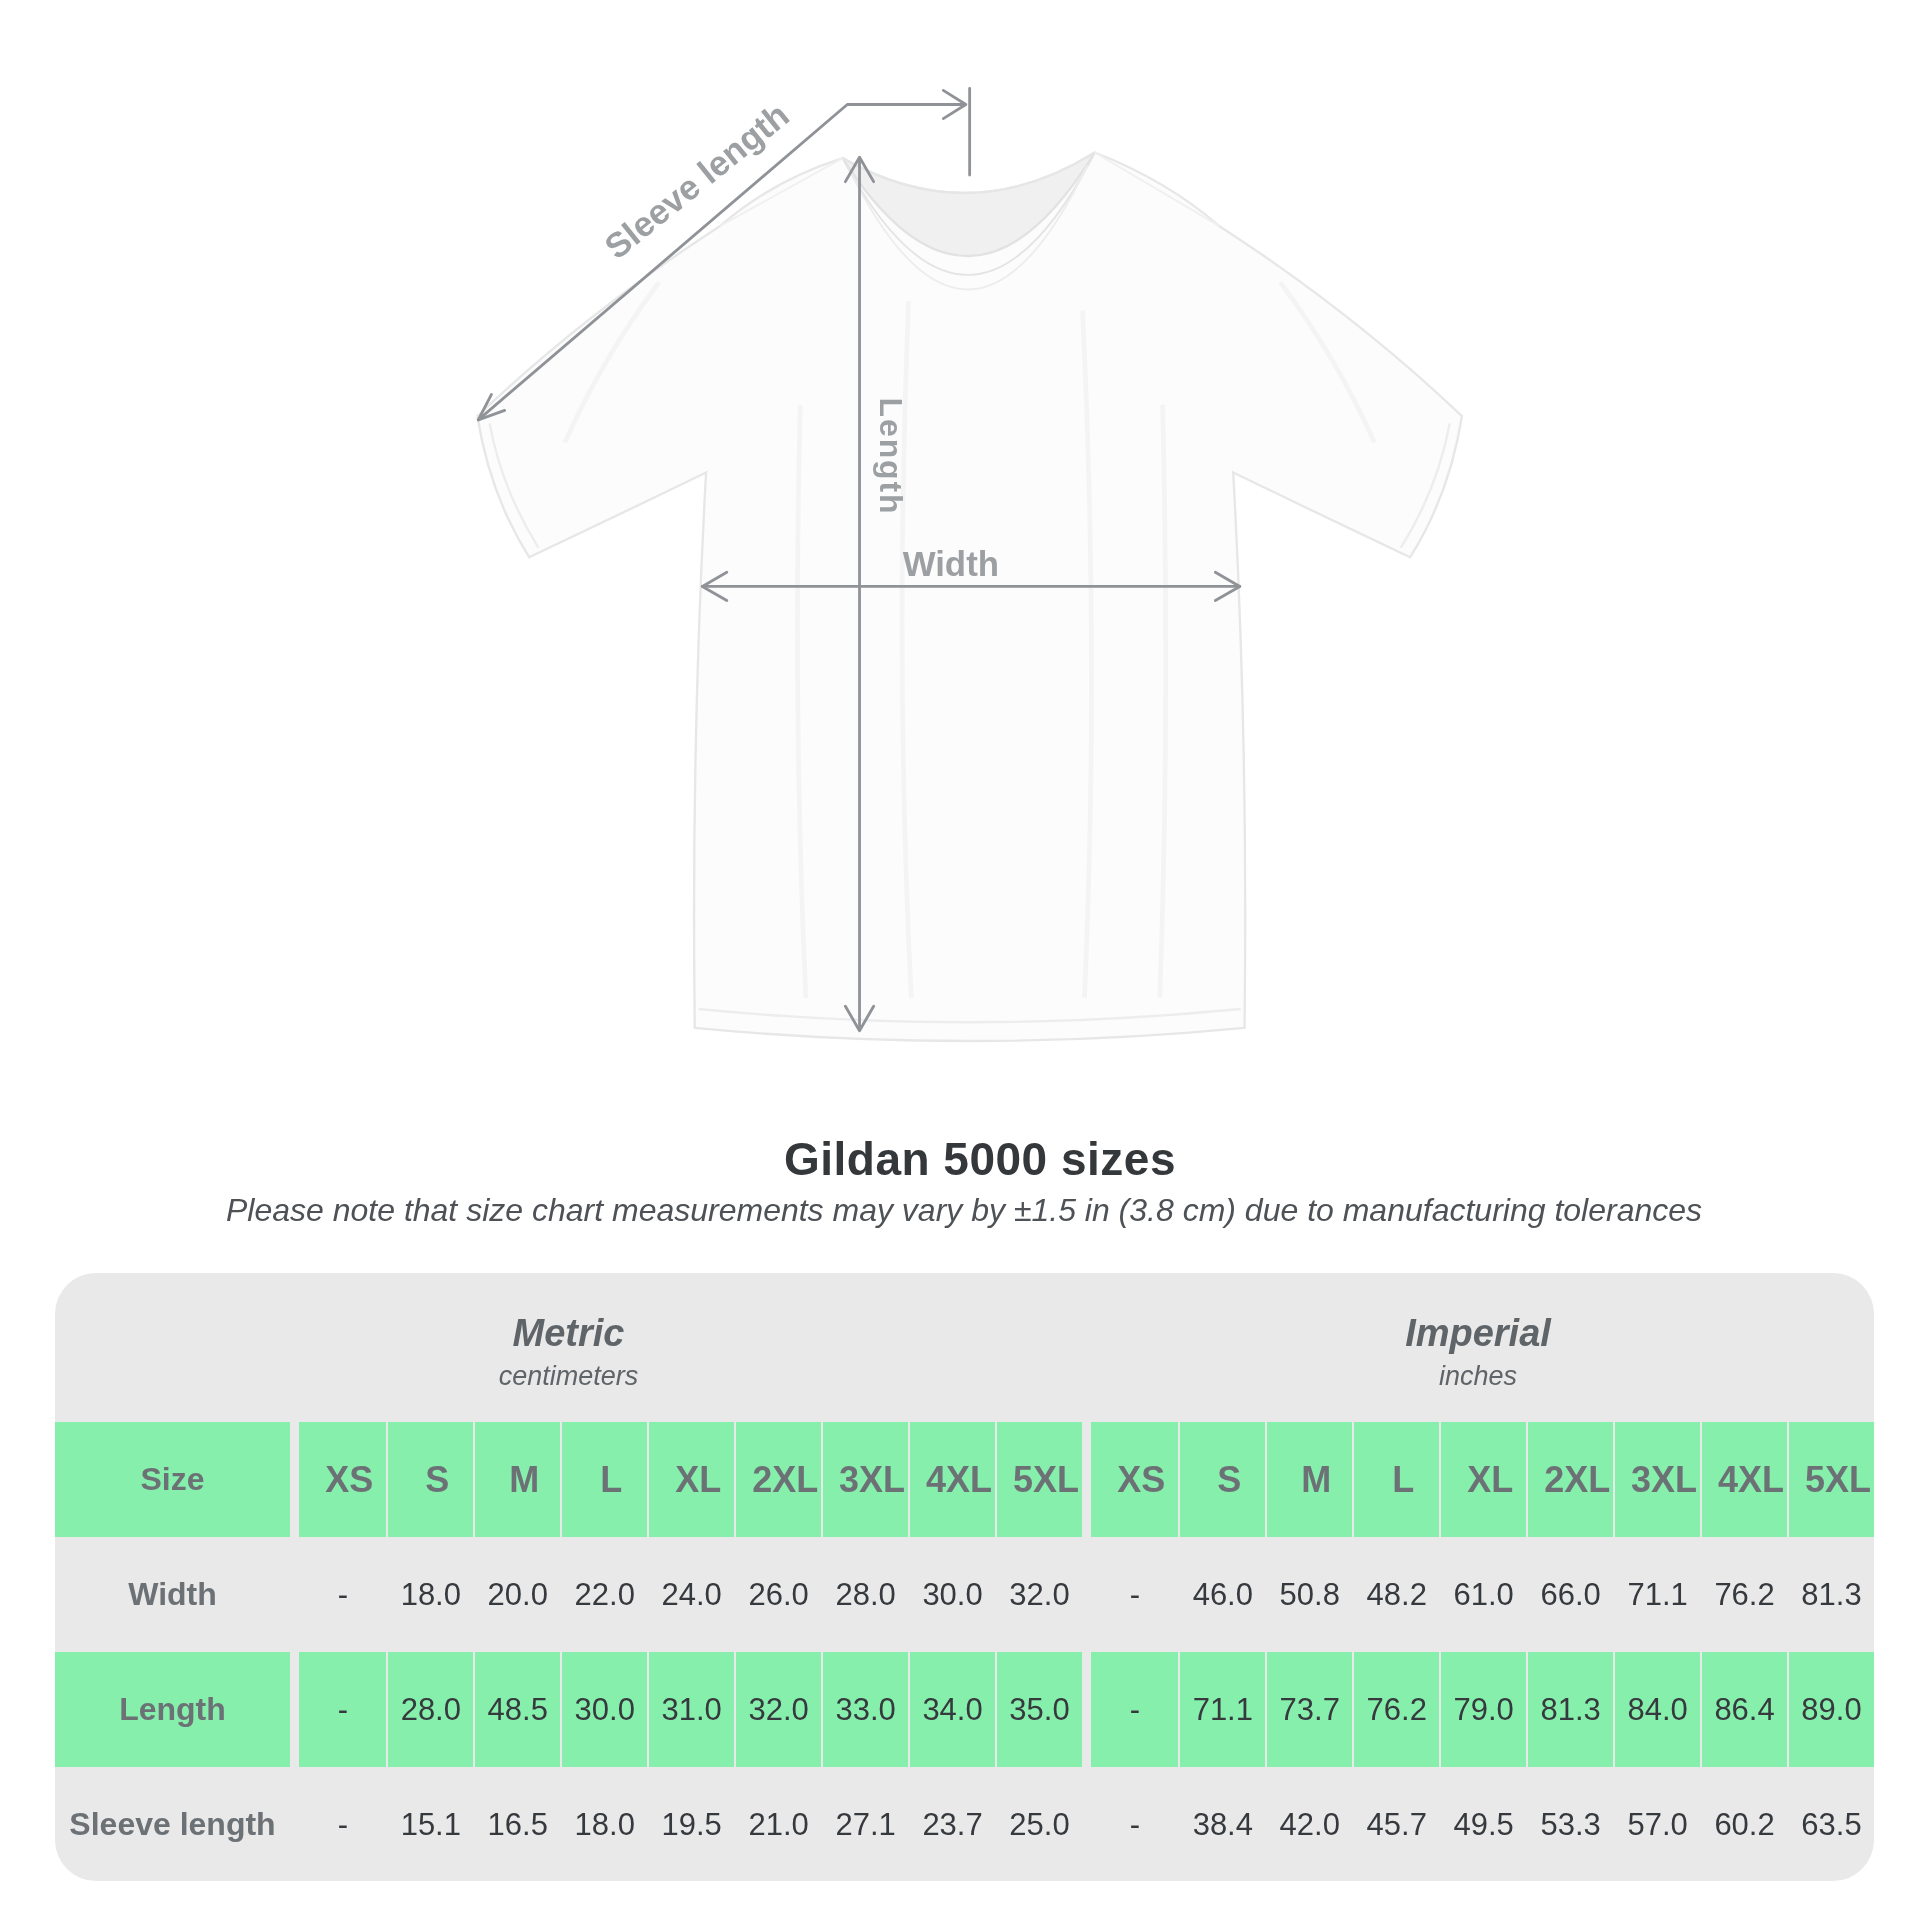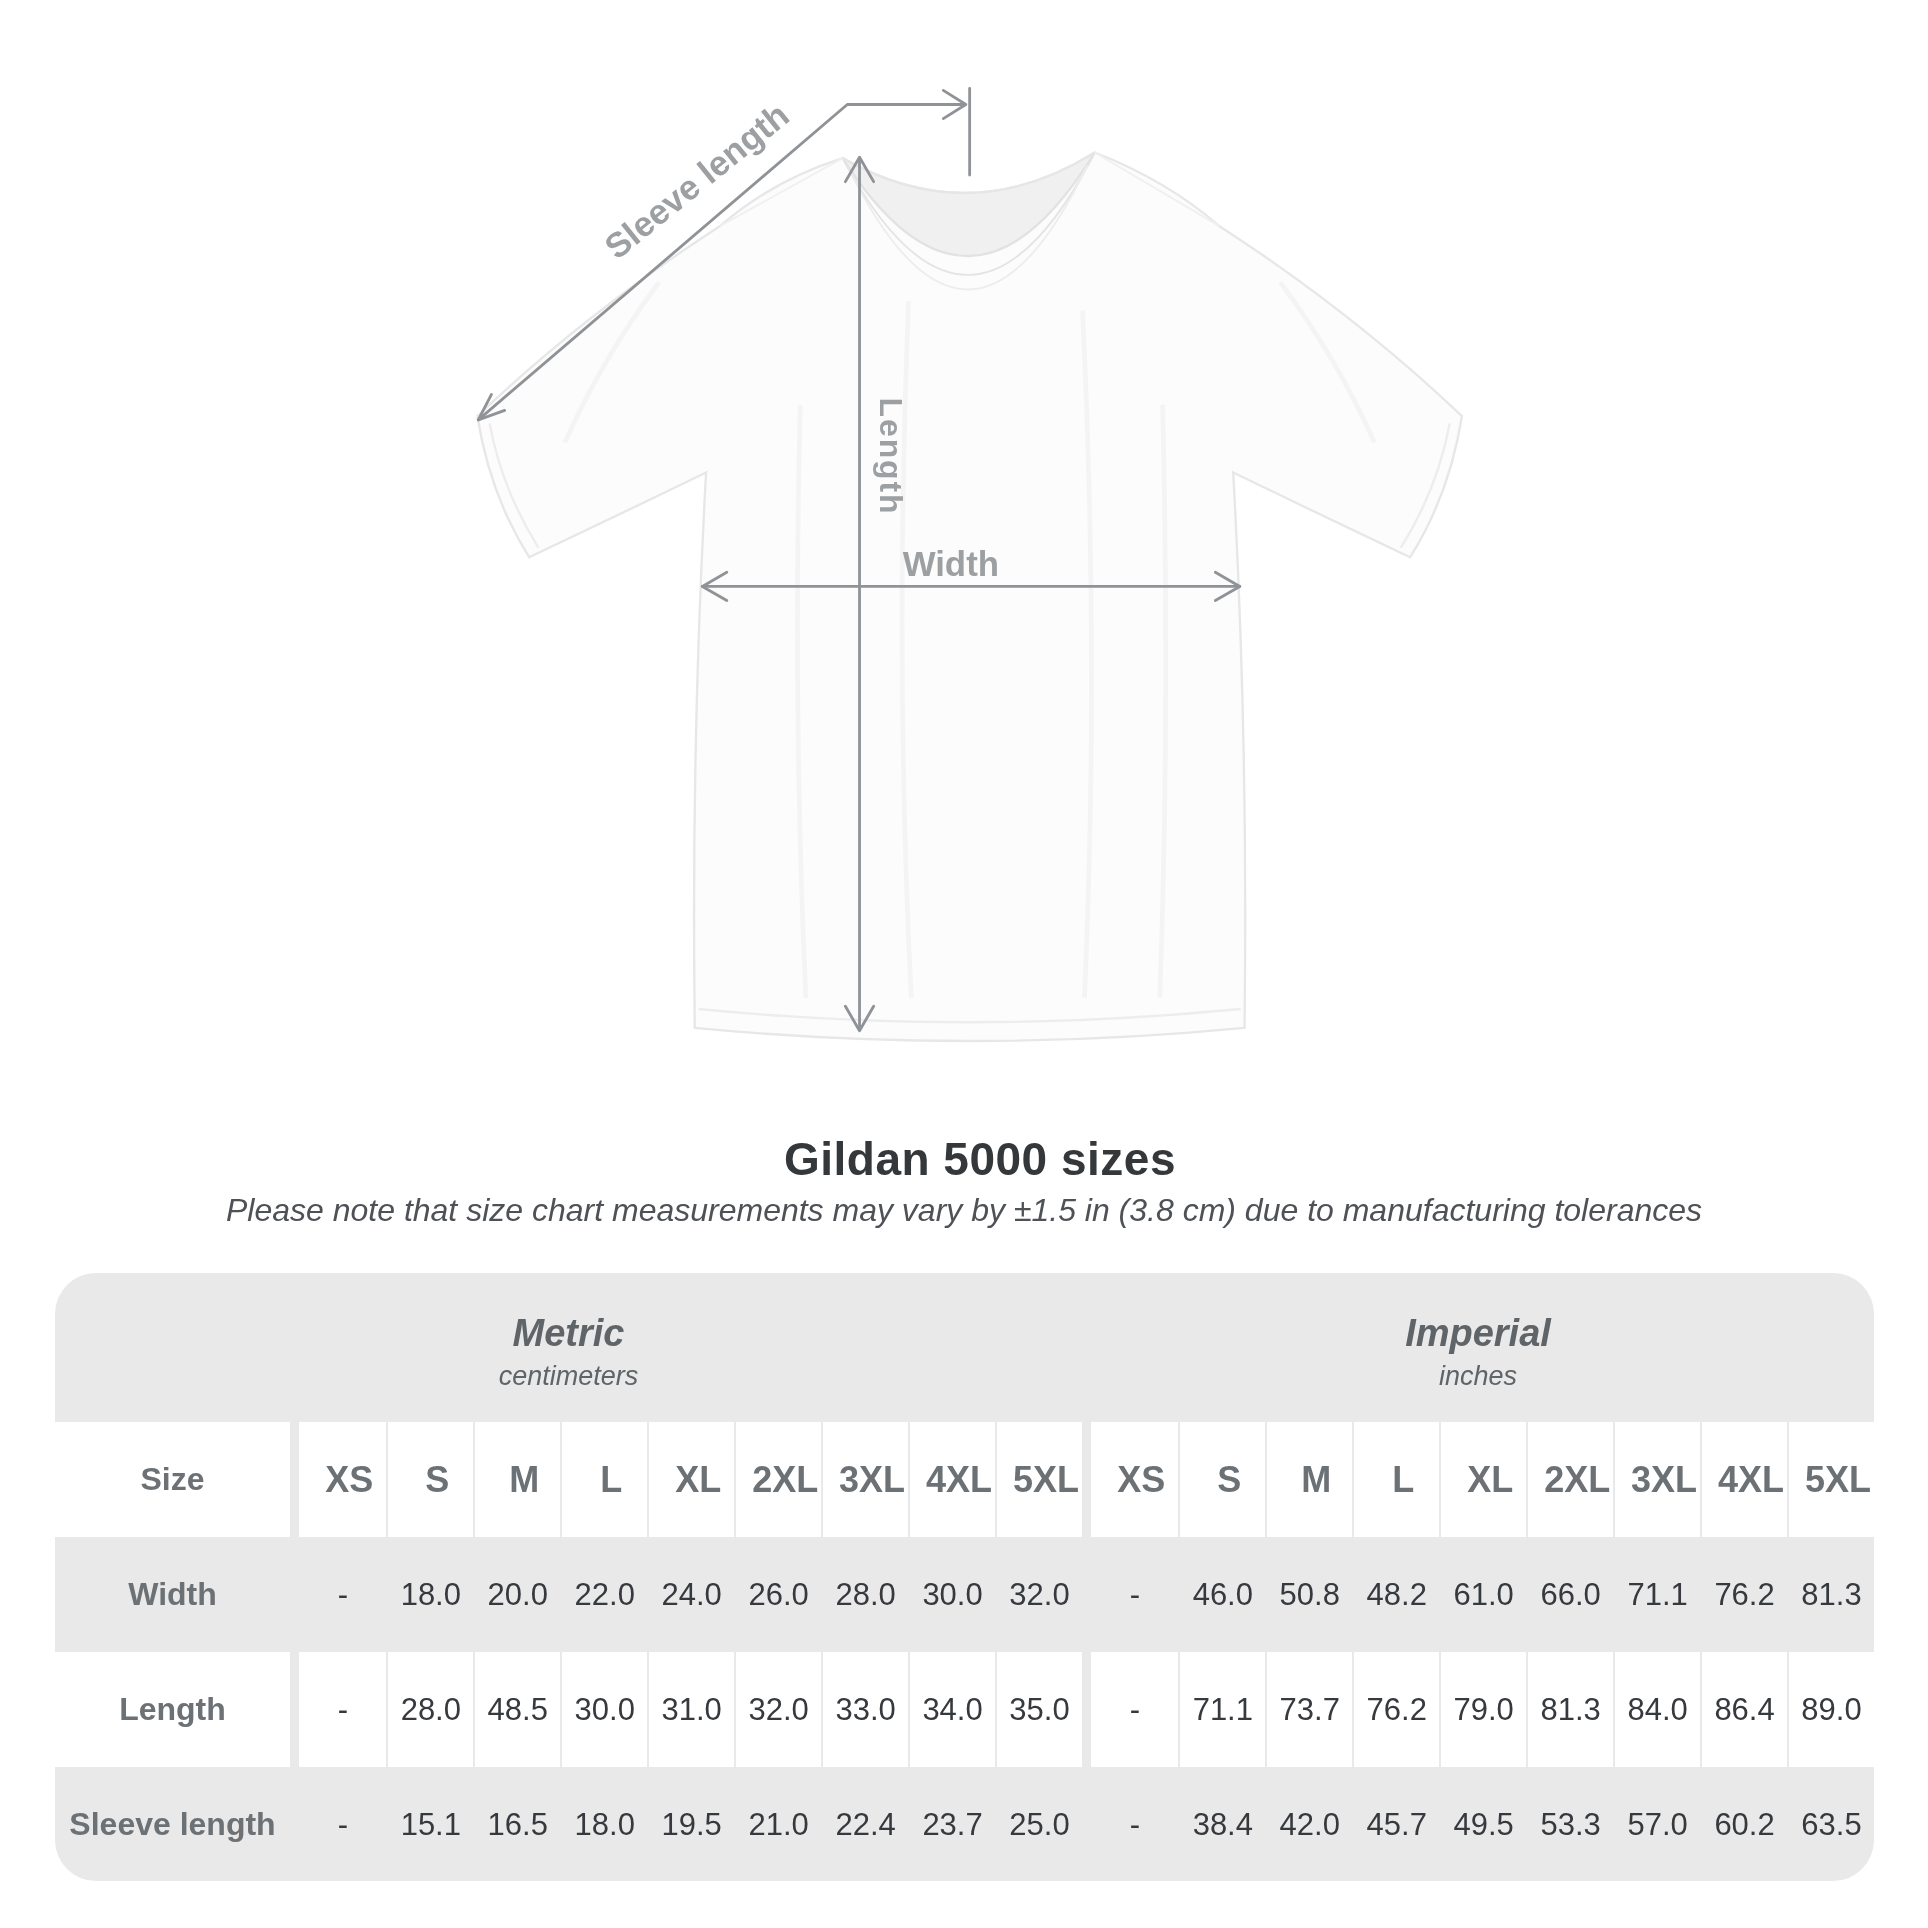--- a/index.html
+++ b/index.html
@@ -14,21 +14,21 @@
   .panel{position:absolute;top:1273px;left:55px;width:1819px;height:608px;
          background:#e9e9e9;border-radius:41px;overflow:hidden;}
   .units{display:grid;grid-template-columns:1027px 792px;height:149px;}
   .unit{display:flex;flex-direction:column;align-items:center;justify-content:center;
         gap:6.6px;padding-top:9.4px;}
   .unit .uname{font-style:italic;font-weight:bold;font-size:38px;color:#5f6468;}
   .unit .usub{font-style:italic;font-size:27px;color:#5f6468;}
   .row{height:115px;display:grid;grid-template-columns:235px 9.4px repeat(9,1fr) 9.4px repeat(9,1fr);}
   .c{display:flex;align-items:center;justify-content:center;border-left:2.8px solid #e9e9e9;}
   .c.nb{border-left:none;}
-  .row.white .c{background:#ffffff;}
+  .row.white .c{background:#86efac;}
   .sp{background:transparent;}
   .lbl{font-weight:bold;font-size:32px;color:#6c7176;}
   .hd{font-weight:bold;font-size:36px;color:#6c7176;padding-left:13px;}
   .v{font-size:31px;color:#36393d;}
 </style>
 </head>
 <body>
 
 <div class="page">
 
@@ -176,21 +176,21 @@
 
     <div class="row">
       <div class="c lbl nb">Sleeve length</div>
       <div class="sp"></div>
       <div class="c v nb">-</div>
       <div class="c v">15.1</div>
       <div class="c v">16.5</div>
       <div class="c v">18.0</div>
       <div class="c v">19.5</div>
       <div class="c v">21.0</div>
-      <div class="c v">22.4</div>
+      <div class="c v">27.1</div>
       <div class="c v">23.7</div>
       <div class="c v">25.0</div>
       <div class="sp"></div>
       <div class="c v nb">-</div>
       <div class="c v">38.4</div>
       <div class="c v">42.0</div>
       <div class="c v">45.7</div>
       <div class="c v">49.5</div>
       <div class="c v">53.3</div>
       <div class="c v">57.0</div>

